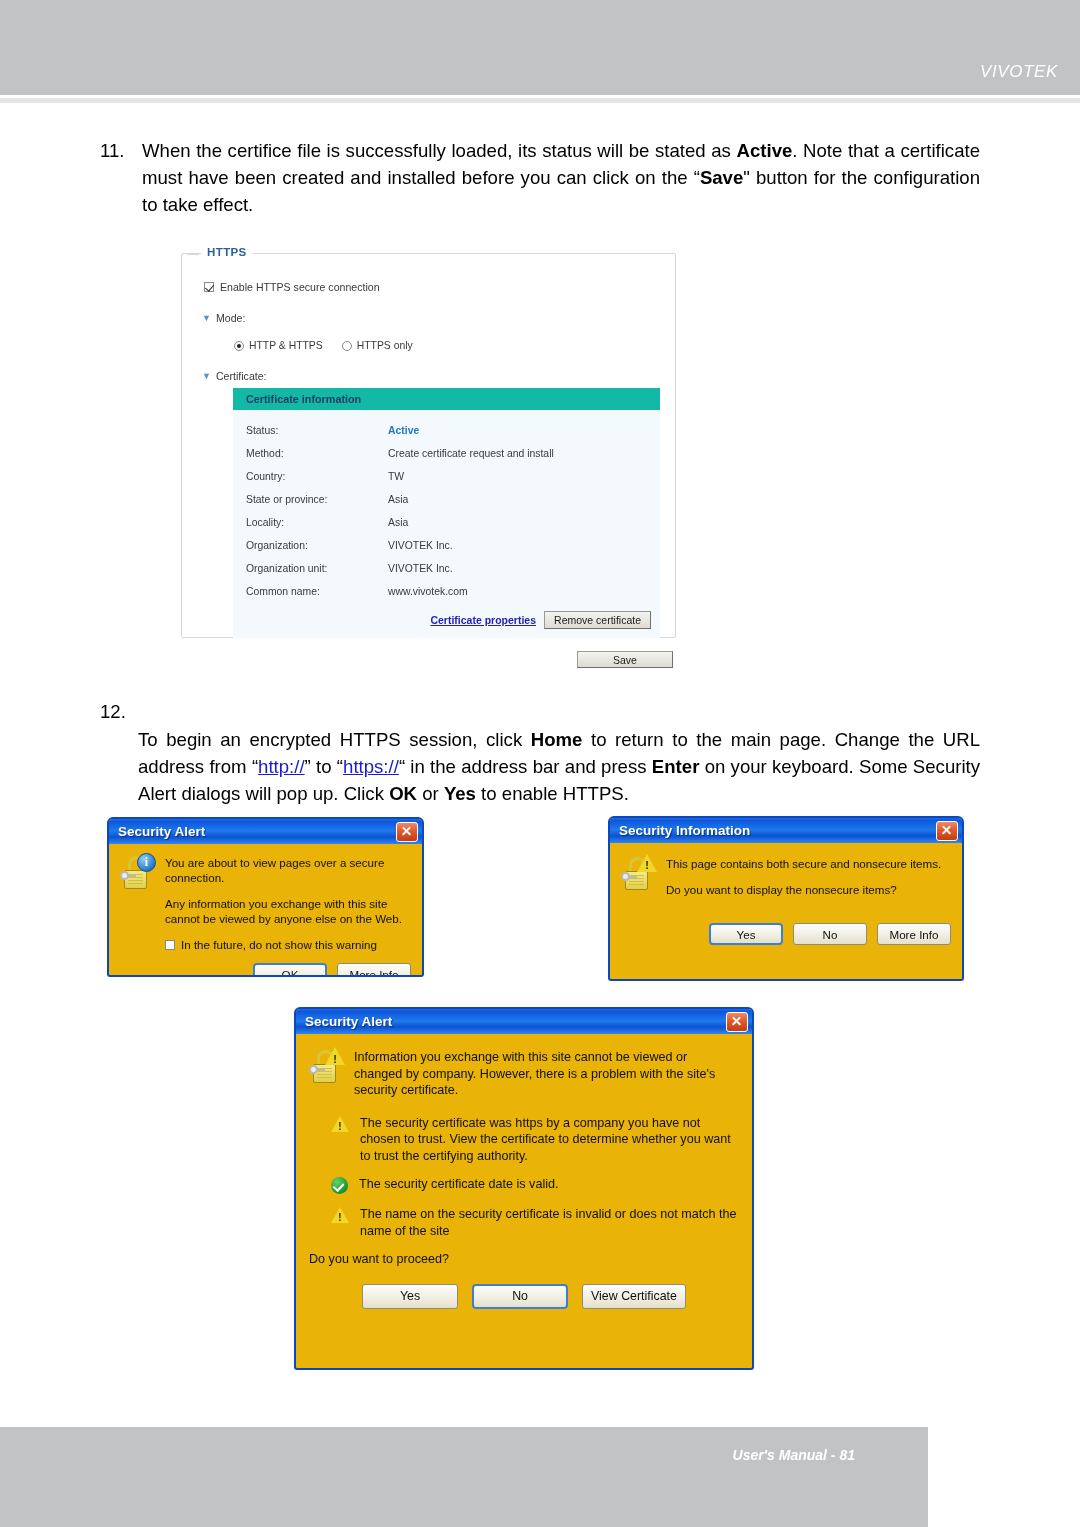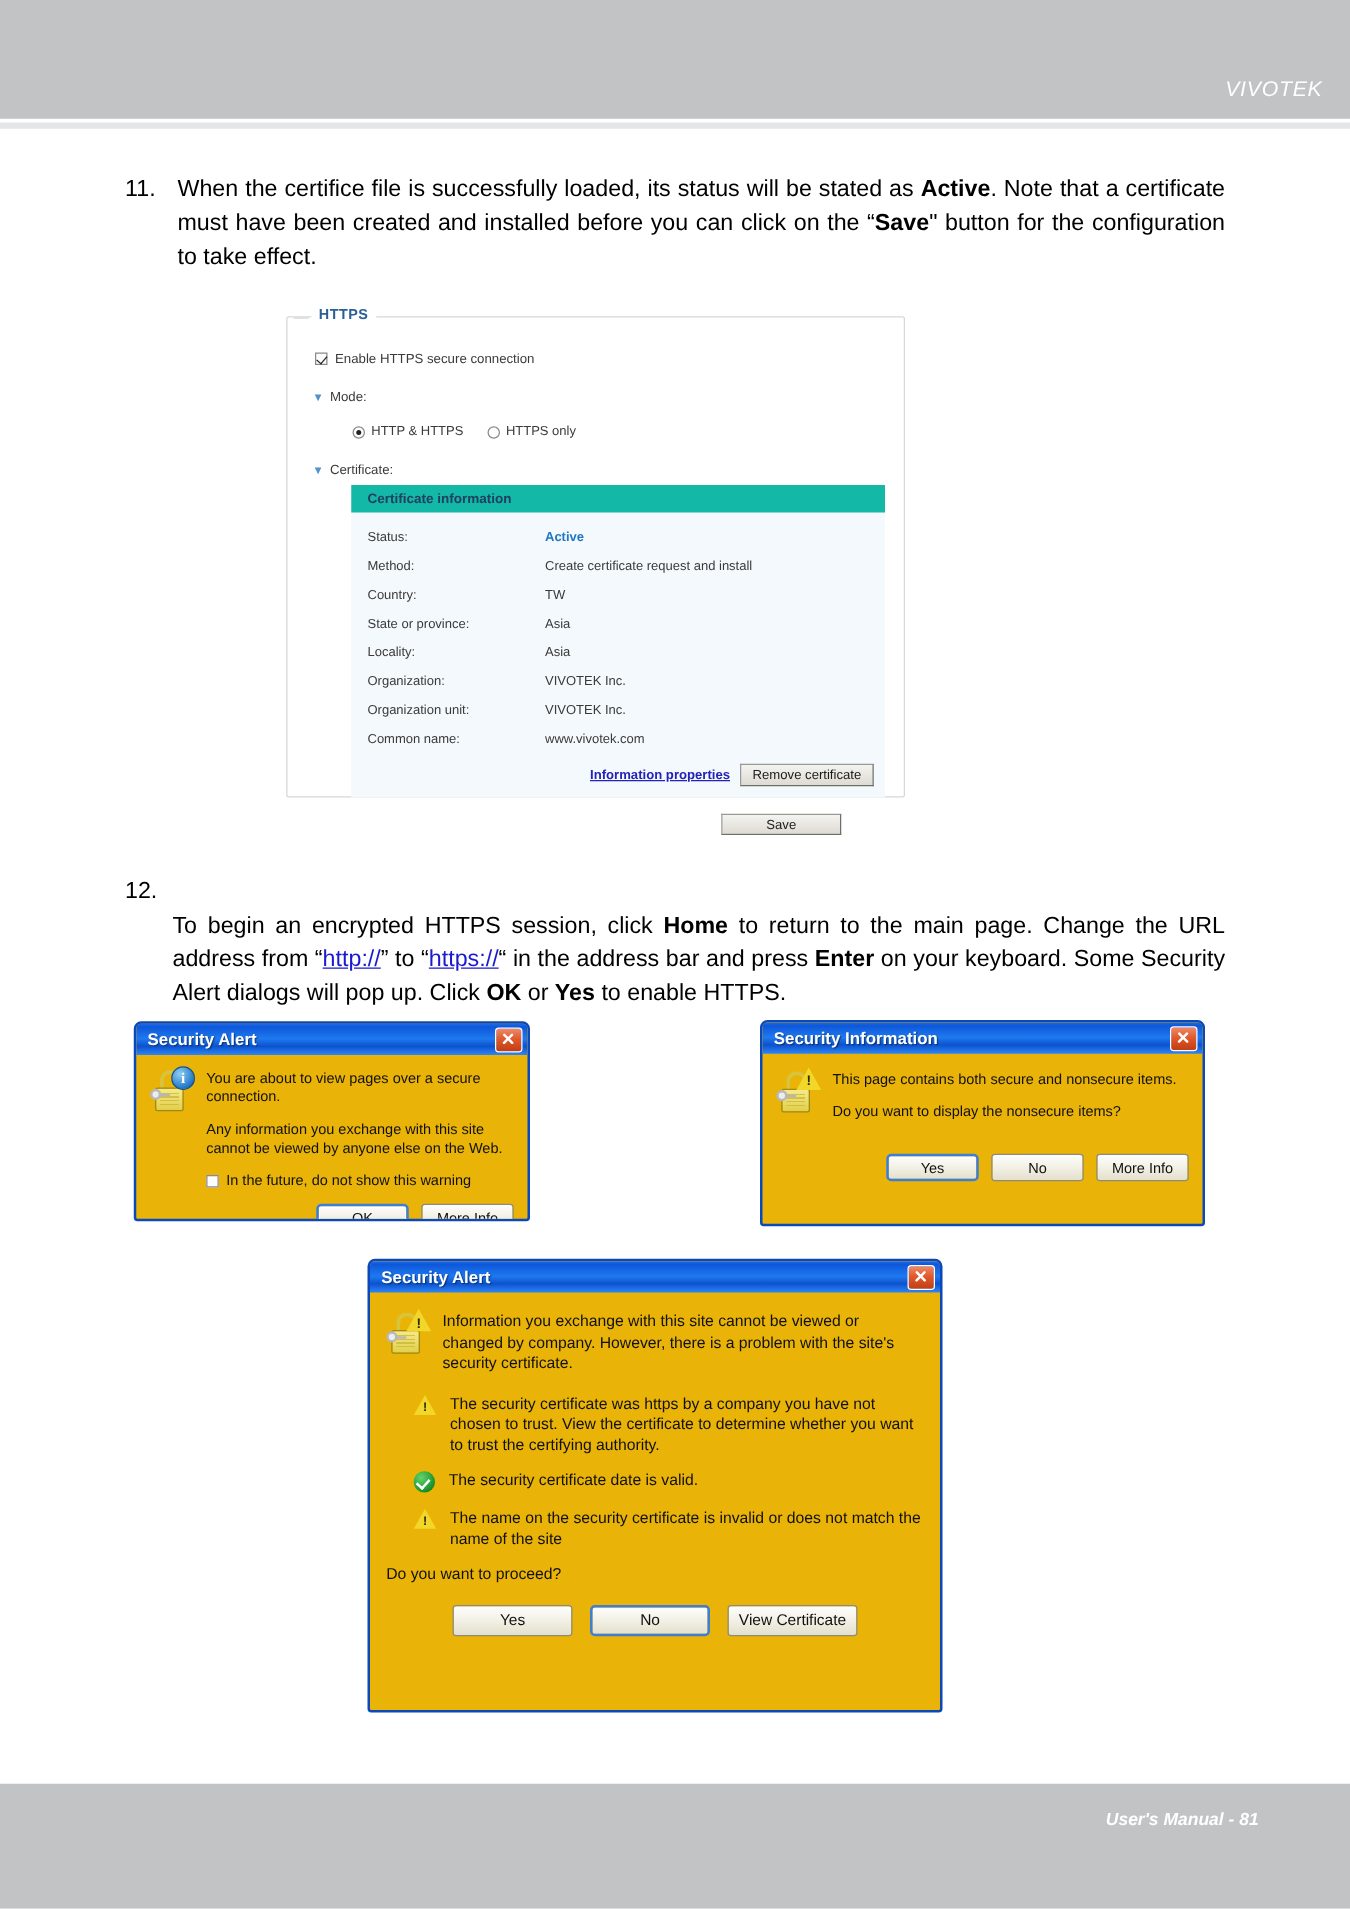--- a/index.html
+++ b/index.html
@@ -35,21 +35,21 @@
     position: absolute;
     left: 0; top: 98px;
     width: 1080px; height: 5px;
     background: #e4e5e6;
   }
 
   
   .page-footer {
     position: absolute;
     left: 0; top: 1427px;
-    width: 1080px; height: 100px;
+    width: 928px; height: 100px;
     background: #c1c3c4;
   }
   .page-footer .folio {
     position: absolute;
     right: 73px; top: 20px;
     color: #ffffff;
     font-size: 14px;
     font-style: italic;
     font-weight: bold;
   }
@@ -90,21 +90,20 @@
     filter: blur(0.22px);
   }
   .https-panel {
     position: absolute;
     left: 0; top: 5px;
     width: 495px; height: 385px;
     border: 1px solid #d5d7da;
     border-radius: 2px;
     background: #ffffff;
     box-sizing: border-box;
-    margin-left: 48px;
   }
   .panel-legend {
     position: absolute;
     left: 19px; top: -8px;
     background: #ffffff;
     padding: 0 6px;
     color: #2b5f97;
     font-size: 11.5px;
     font-weight: bold;
     letter-spacing: 0.4px;
@@ -564,21 +563,21 @@
         <div class="cert-row">
           <span class="k">Organization unit:</span>
           <span class="v">VIVOTEK Inc.</span>
         </div>
         <div class="cert-row">
           <span class="k">Common name:</span>
           <span class="v">www.vivotek.com</span>
         </div>
       </div>
       <div class="cert-actions">
-        <span class="cert-link">Information properties</span>
+        <span class="cert-link">Certificate properties</span>
         <span class="xp-gray-btn">Remove certificate</span>
       </div>
     </div>
   </div>
 
   <div class="xp-gray-btn save-btn">Save</div>
 </div>
 
 <div class="step" id="step-12">
   <span class="num">12.</span>

